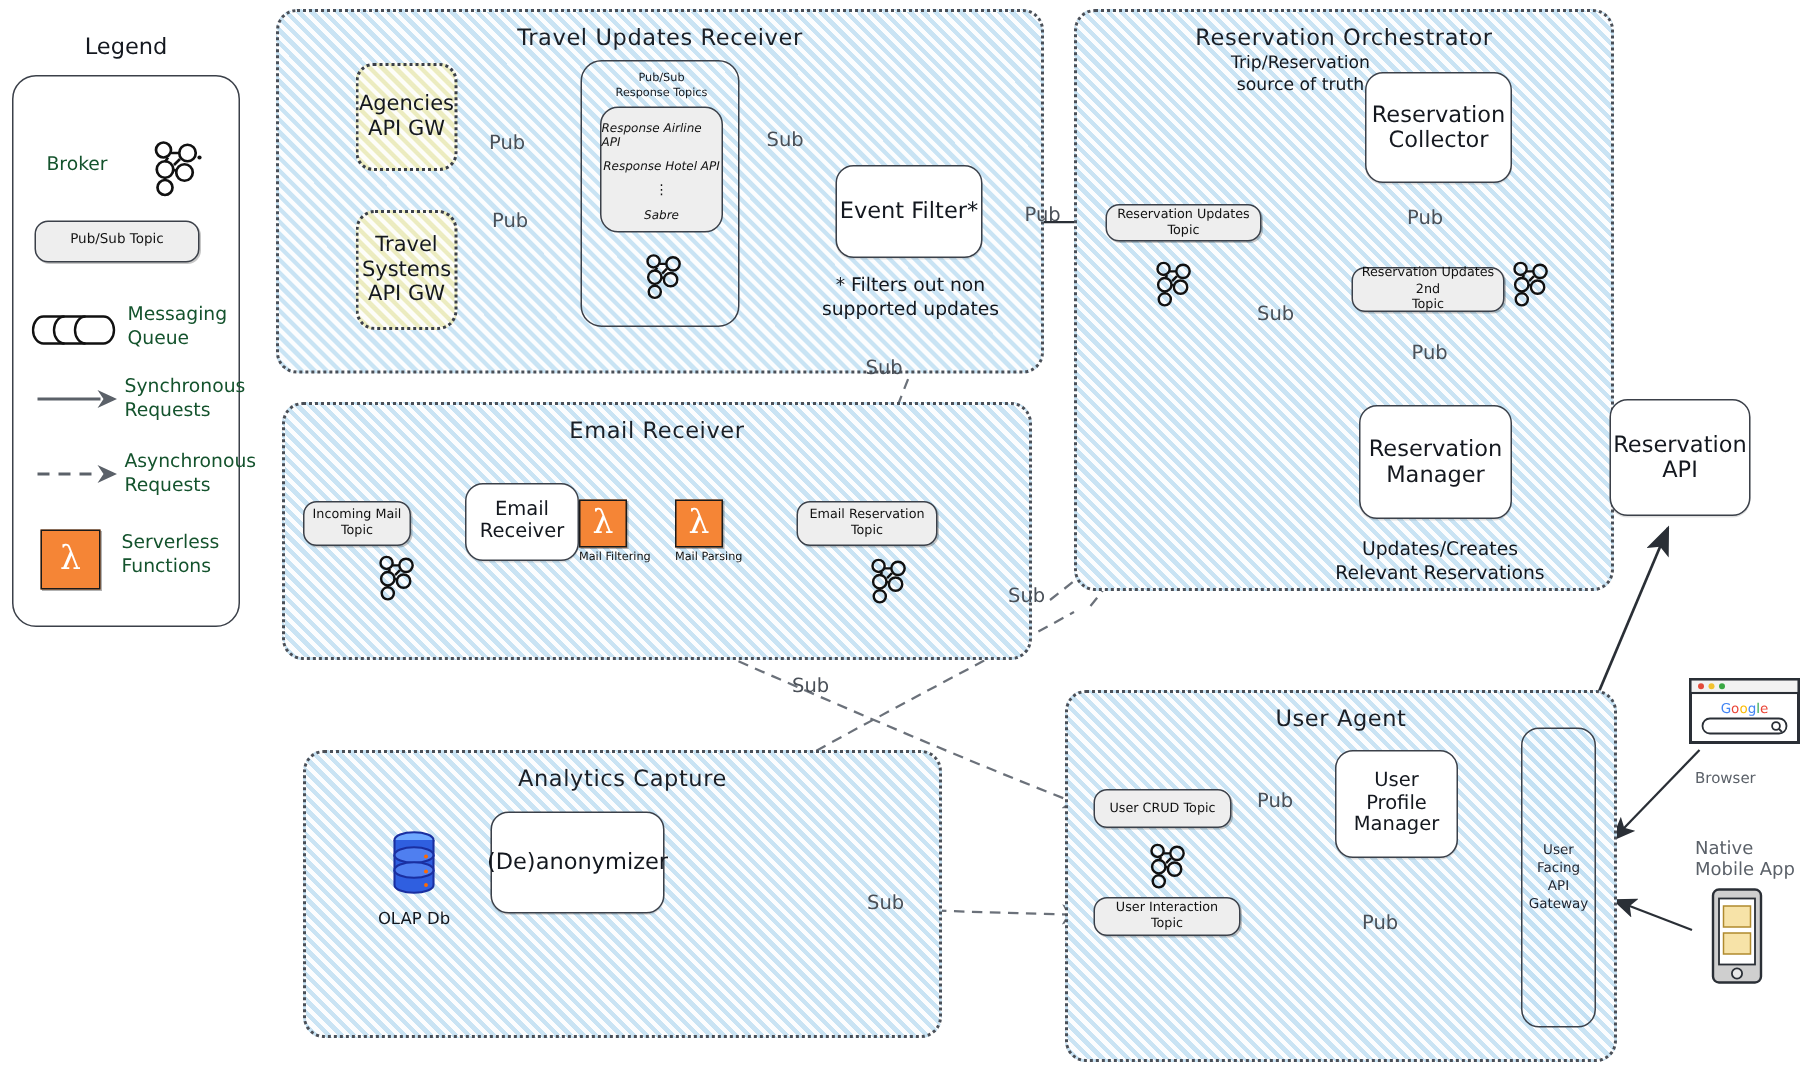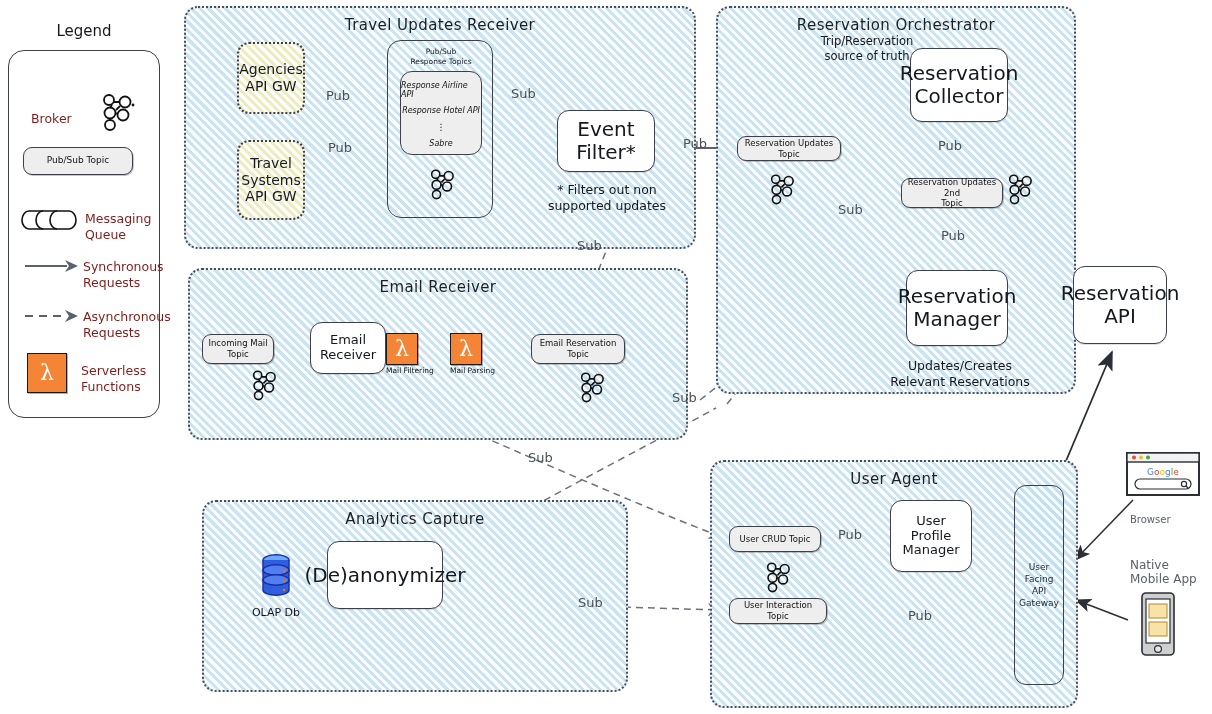--- a/index.html
+++ b/index.html
@@ -24,21 +24,21 @@
   }
   .section-title{
     position:absolute;left:0;right:0;top:8px;text-align:center;
     font-size:15px;letter-spacing:.4px;color:#1b1f26;
   }
 
   
   .svc{
     border:1.6px solid #3b4049;border-radius:12px;background:#ffffff;
     display:flex;align-items:center;justify-content:center;text-align:center;
-    font-size:20px;line-height:1.15;color:#14181f;
+    font-size:15px;line-height:1.15;color:#14181f;
     box-shadow:0 1px 0 rgba(0,0,0,.12);
   }
   .svc.small{font-size:13px;}
 
   
   .topic{
     border:1.6px solid #3b4049;border-radius:9px;background:#eeeeee;
     display:flex;align-items:center;justify-content:center;text-align:center;
     font-size:8.5px;line-height:1.25;color:#111;padding:0 4px;
     box-shadow:1px 1px 0 rgba(0,0,0,.22);
@@ -80,21 +80,21 @@
     box-shadow:1px 1px 0 rgba(0,0,0,.3);
   }
   .lambda span{color:#fff;font-size:22px;line-height:1;font-family:"DejaVu Serif",serif;}
   .lambda-label{font-size:7.5px;text-align:center;color:#111;margin-top:1px;white-space:nowrap;}
 
   
   .legend-card{
     border:1.6px solid #3b4049;border-radius:16px;background:#fff;
   }
   .legend-title{font-size:15px;text-align:center;color:#14181f;}
-  .legend-text{font-size:12.5px;line-height:1.25;color:#7f1d1d;margin-top:10px;}
+  .legend-text{font-size:12.5px;line-height:1.25;color:#14532d;}
 </style>
 </head>
 <body>
 
 <div class="stage">
 
   <svg class="wires" viewBox="0 0 1212 714">
     <defs>
       <marker id="ah" markerWidth="11" markerHeight="9" refX="10" refY="4.5" orient="auto">
         <path d="M0,0 L11,4.5 L0,9 L2.5,4.5 Z" fill="#5b6169"></path>
@@ -217,21 +217,21 @@
   <div class="abs section" style="left:184px;top:6px;width:512px;height:243px;">
     <div class="section-title">Travel Updates Receiver</div>
   </div>
 
   <div class="abs gw" style="left:237px;top:42px;width:68px;height:72px;">
     <div>
       <div>Agencies</div>
       <div>API GW</div>
     </div>
   </div>
-  <div class="abs gw" style="left:237px;top:140px;width:68px;height:80px;">
+  <div class="abs gw" style="left:237px;top:140px;width:68px;height:80px;border-radius:13px;">
     <div>
       <div>Travel</div>
       <div>Systems</div>
       <div>API GW</div>
     </div>
   </div>
 
   <div class="abs shellbox" style="left:387px;top:40px;width:106px;height:178px;">
     <div class="abs caption" style="left:0;top:6px;width:106px;font-size:7.5px;line-height:1.3;">
       <div>Pub/Sub</div>

